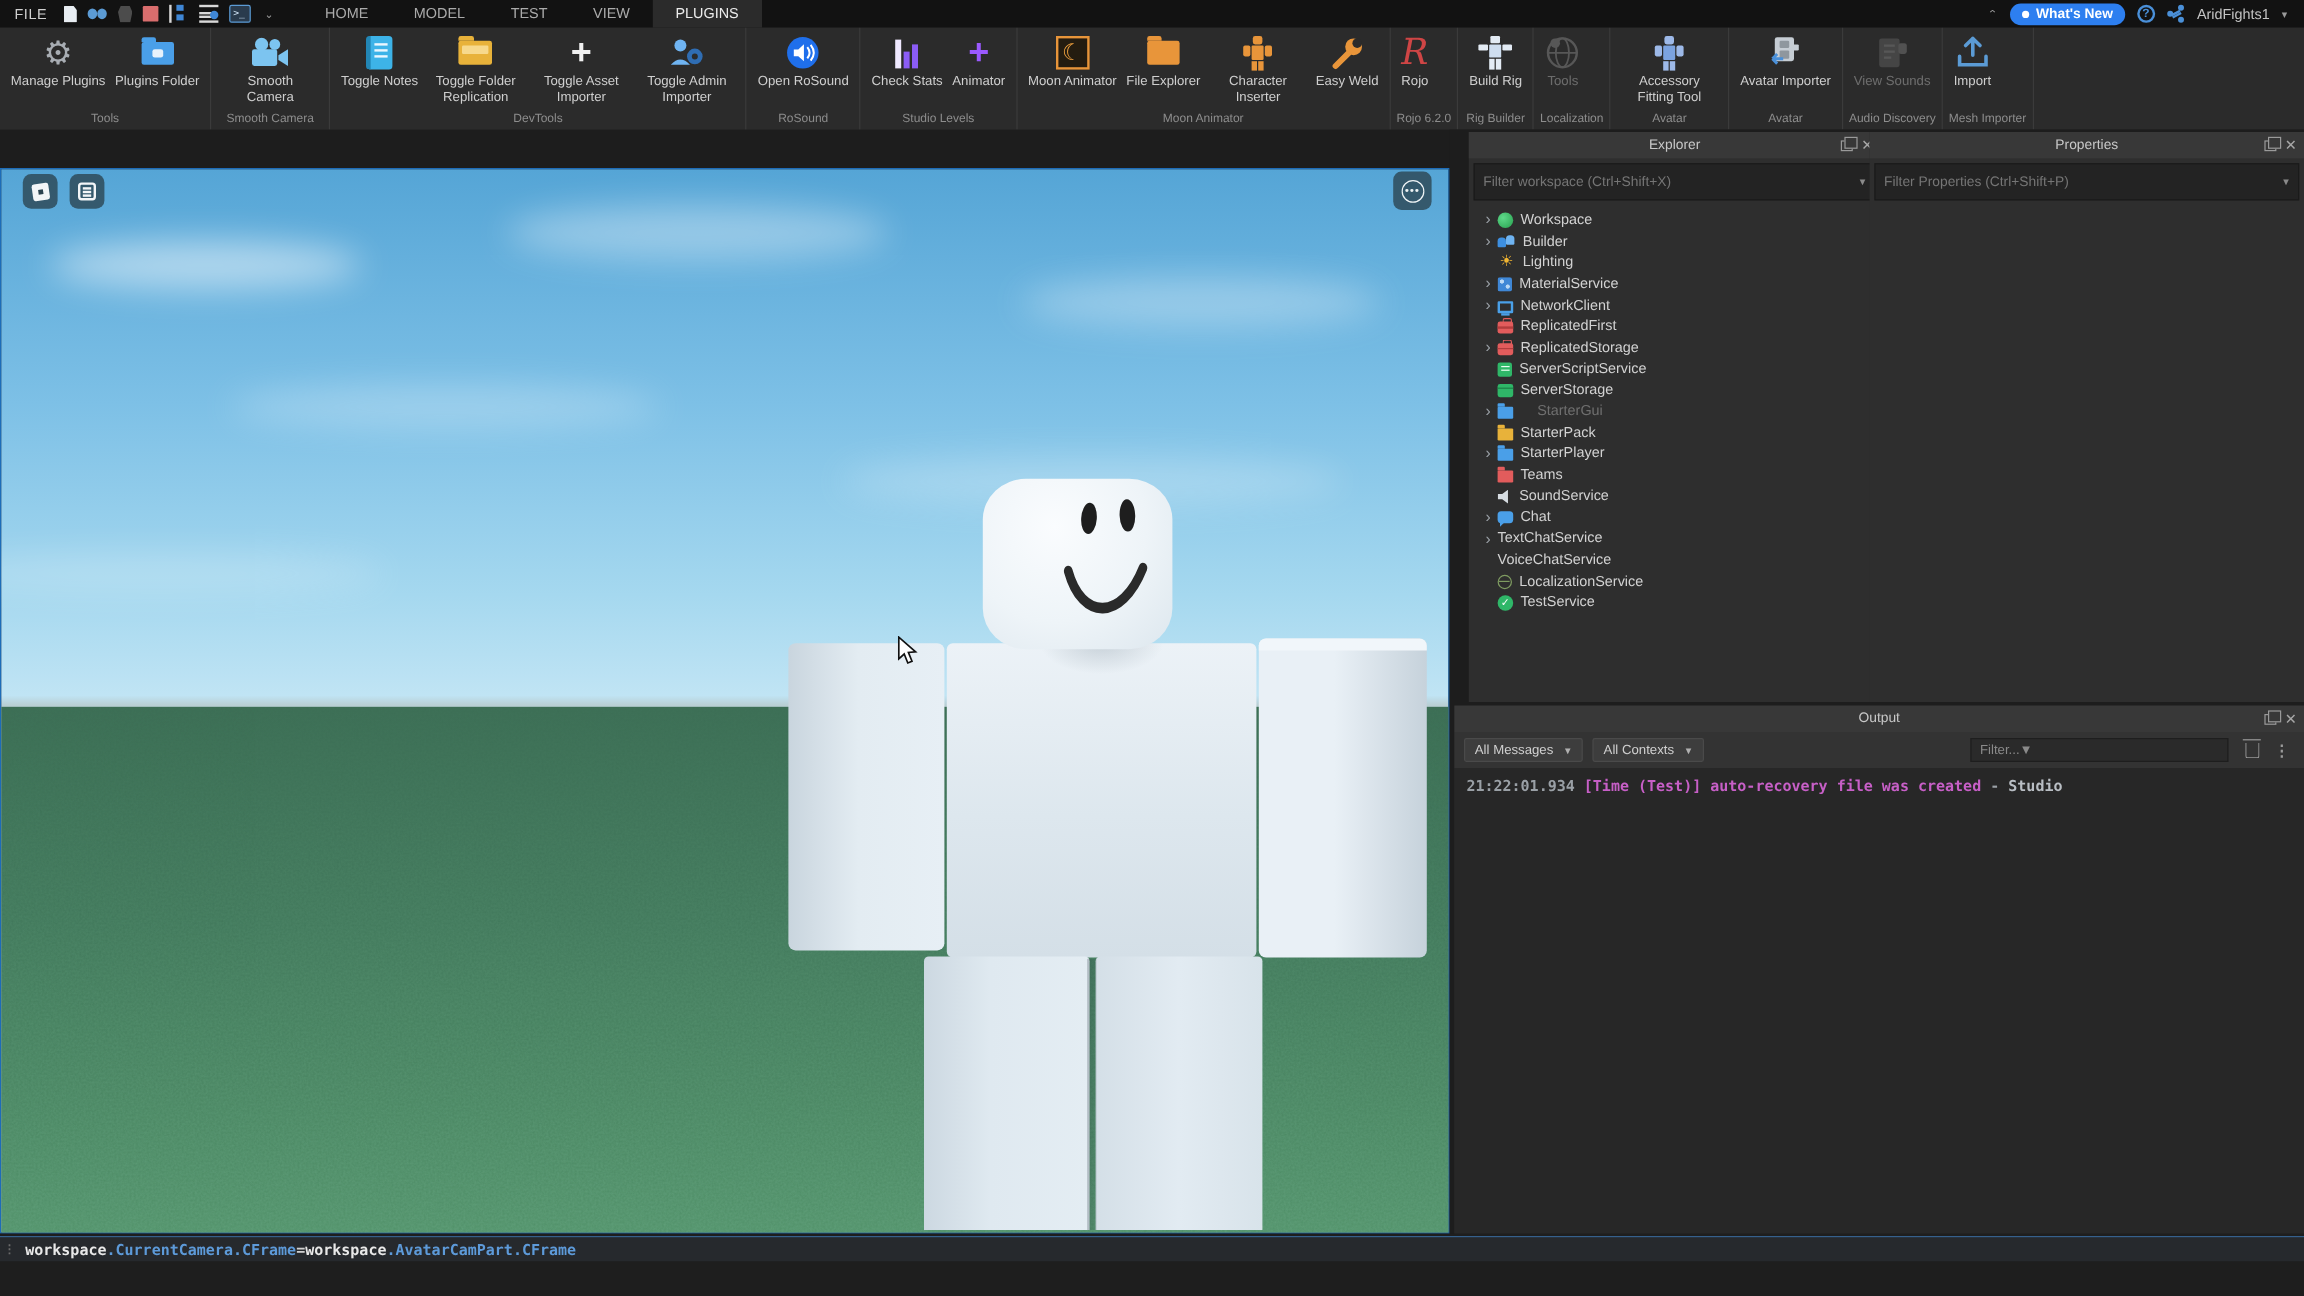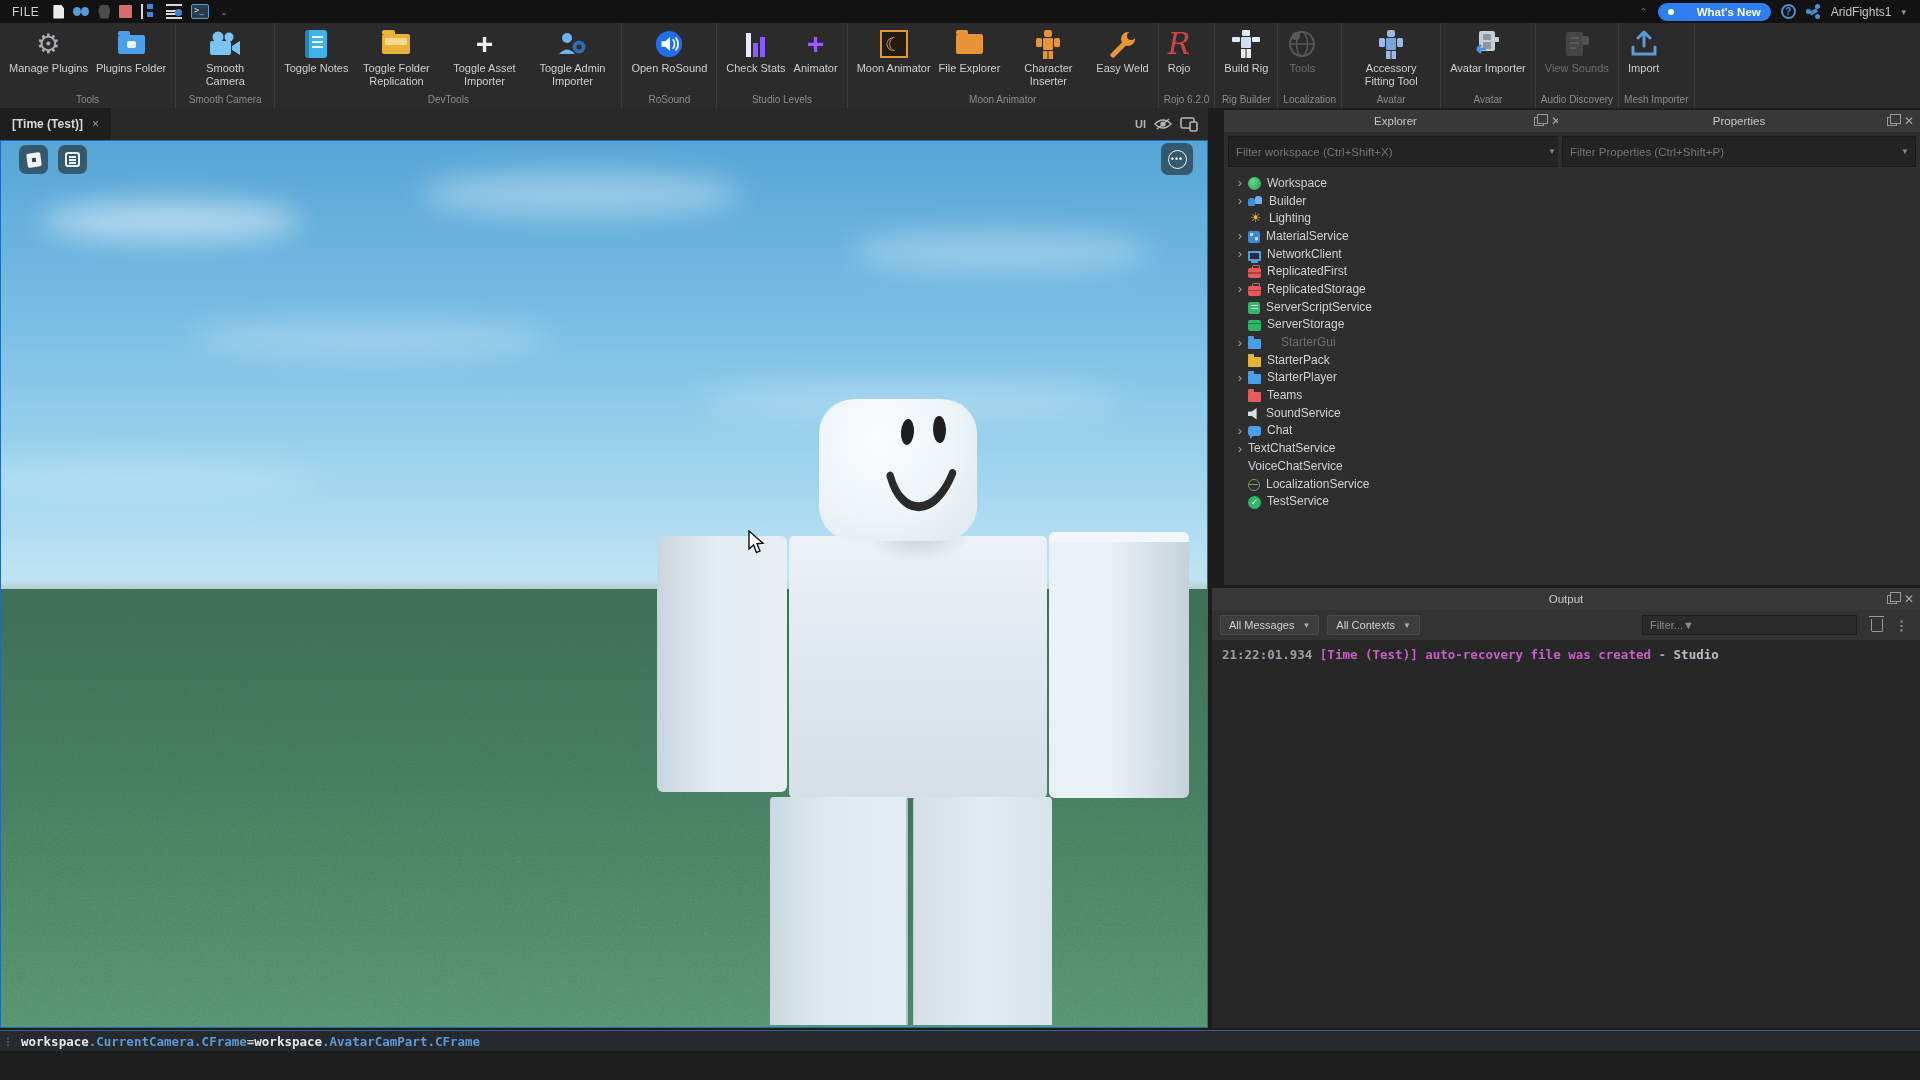--- a/index.html
+++ b/index.html
@@ -24,21 +24,21 @@
   .qi-list::before { content:''; position:absolute; top:4px; left:0; width:10px; height:2px; background:#d8d8d8; box-shadow:0 3px 0 #d8d8d8; }
   .qi-list::after { content:''; position:absolute; right:0; top:3px; width:7px; height:7px; border-radius:50%; background:#3f87d6; }
   .qi-term { width:18px; height:15px; background:#2a3b4d; border:1px solid #5b9bd5; border-radius:2px; }
   .qi-term::before { content:'>_'; position:absolute; left:2px; top:1px; font-size:8px; color:#cfe3f5; font-family:"DejaVu Sans Mono",monospace; }
   .qi-caret { color:#9a9a9a; font-size:9px; margin-left:2px; }
   .menu-tabs { display:flex; height:23px; margin-left:14px; }
   .mtab { color:#ababab; font-size:12px; padding:0 19px; line-height:23px; }
   .mtab.active { background:#2b2b2b; color:#ececec; }
   .menubar-right { margin-left:auto; display:flex; align-items:center; gap:10px; padding-right:14px; }
   .collapse-ch { color:#9a9a9a; font-size:10px; transform:scaleY(.8); }
-  .whatsnew { background:#2d7ff0; color:#fff; font-size:11.5px; font-weight:bold; border-radius:10px; height:18px; display:flex; align-items:center; gap:23px; padding:0 10px; }
+  .whatsnew { background:#2d7ff0; color:#fff; font-size:11.5px; font-weight:bold; border-radius:10px; height:18px; display:flex; align-items:center; gap:6px; padding:0 10px; }
   .whatsnew .dot { width:6px; height:6px; border-radius:50%; background:#fff; }
   .help-ic { width:15px; height:15px; border:2px solid #4a90d9; border-radius:50%; color:#4a90d9; font-size:10px; font-weight:bold; text-align:center; line-height:12px; }
   .share-ic { width:15px; height:15px; position:relative; }
   .share-ic::before { content:''; position:absolute; left:0; top:5px; width:5px; height:5px; border-radius:50%; background:#4a90d9; box-shadow:9px -5px 0 #4a90d9, 9px 5px 0 #4a90d9; }
   .share-ic::after { content:''; position:absolute; left:3px; top:6px; width:8px; height:1.5px; background:#4a90d9; transform:rotate(-28deg); box-shadow:0 2px 0 #4a90d9; }
   .username { color:#c4c4c4; font-size:12px; }
   .user-caret { color:#9a9a9a; font-size:9px; }
 
   
   .ribbon { position:absolute; left:0; top:23px; width:1920px; height:85px; background:#2b2b2b; display:flex; overflow:hidden; }
@@ -190,20 +190,27 @@
     <div class="qicons">
       <span class="qi qi-page"></span>
       <span class="qi qi-binoc"></span>
       <span class="qi qi-paste"></span>
       <span class="qi qi-red"></span>
       <span class="qi qi-tree"></span>
       <span class="qi qi-list"></span>
       <span class="qi qi-term"></span>
       <span class="qi-caret">⌄</span>
     </div>
+    <div class="menu-tabs">
+      <div class="mtab">HOME</div>
+      <div class="mtab">MODEL</div>
+      <div class="mtab">TEST</div>
+      <div class="mtab">VIEW</div>
+      <div class="mtab active">PLUGINS</div>
+    </div>
     <div class="menubar-right">
       <span class="collapse-ch">⌃</span>
       <div class="whatsnew">
         <span class="dot"></span>
         <span>What's New</span>
       </div>
       <span class="help-ic">?</span>
       <span class="share-ic"></span>
       <span class="username">AridFights1</span>
       <span class="user-caret">▾</span>
@@ -474,42 +481,20 @@
           <span class="rlabel">Import</span>
         </div>
       </div>
       <div class="rgroup-label">Mesh Importer</div>
     </div>
 
 
   </div>
 
   <div class="vp-col">
-    <div class="vp-tabbar">
-      <div class="vp-tab">
-        <span class="vp-tab-label">[Time (Test)]</span>
-        <span class="vp-tab-close">×</span>
-      </div>
-      <div class="vp-tabbar-right">
-        <span class="ui-label">UI</span>
-        <span>
-          <svg width="18" height="14" viewBox="0 0 18 14">
-              <path d="M1 7 Q9 -1 17 7 Q9 15 1 7 Z" stroke="#b5b5b5" stroke-width="1.5" fill="none"></path>
-              <circle cx="9" cy="7" r="2.6" fill="#b5b5b5"></circle>
-              <path d="M3 12 L15 2" stroke="#b5b5b5" stroke-width="1.5"></path>
-            </svg>
-        </span>
-        <span>
-          <svg width="18" height="15" viewBox="0 0 18 15">
-              <rect x="1" y="1" width="13" height="10" rx="1.5" stroke="#b5b5b5" stroke-width="1.6" fill="none"></rect>
-              <rect x="10" y="5" width="7" height="9" rx="1.5" fill="#282828" stroke="#b5b5b5" stroke-width="1.6"></rect>
-            </svg>
-        </span>
-      </div>
-    </div>
 
     <div class="view3d">
       <div class="cloud" style="left:40px; top:60px; width:260px; height:40px;"></div>
       <div class="cloud" style="left:420px; top:30px; width:320px; height:46px; opacity:.7;"></div>
       <div class="cloud" style="left:850px; top:90px; width:300px; height:42px; opacity:.6;"></div>
       <div class="cloud" style="left:190px; top:180px; width:360px; height:36px; opacity:.5;"></div>
       <div class="cloud" style="left:700px; top:240px; width:420px; height:40px; opacity:.45;"></div>
       <div class="cloud" style="left:-60px; top:320px; width:380px; height:34px; opacity:.4;"></div>
 
       <div class="ground">

